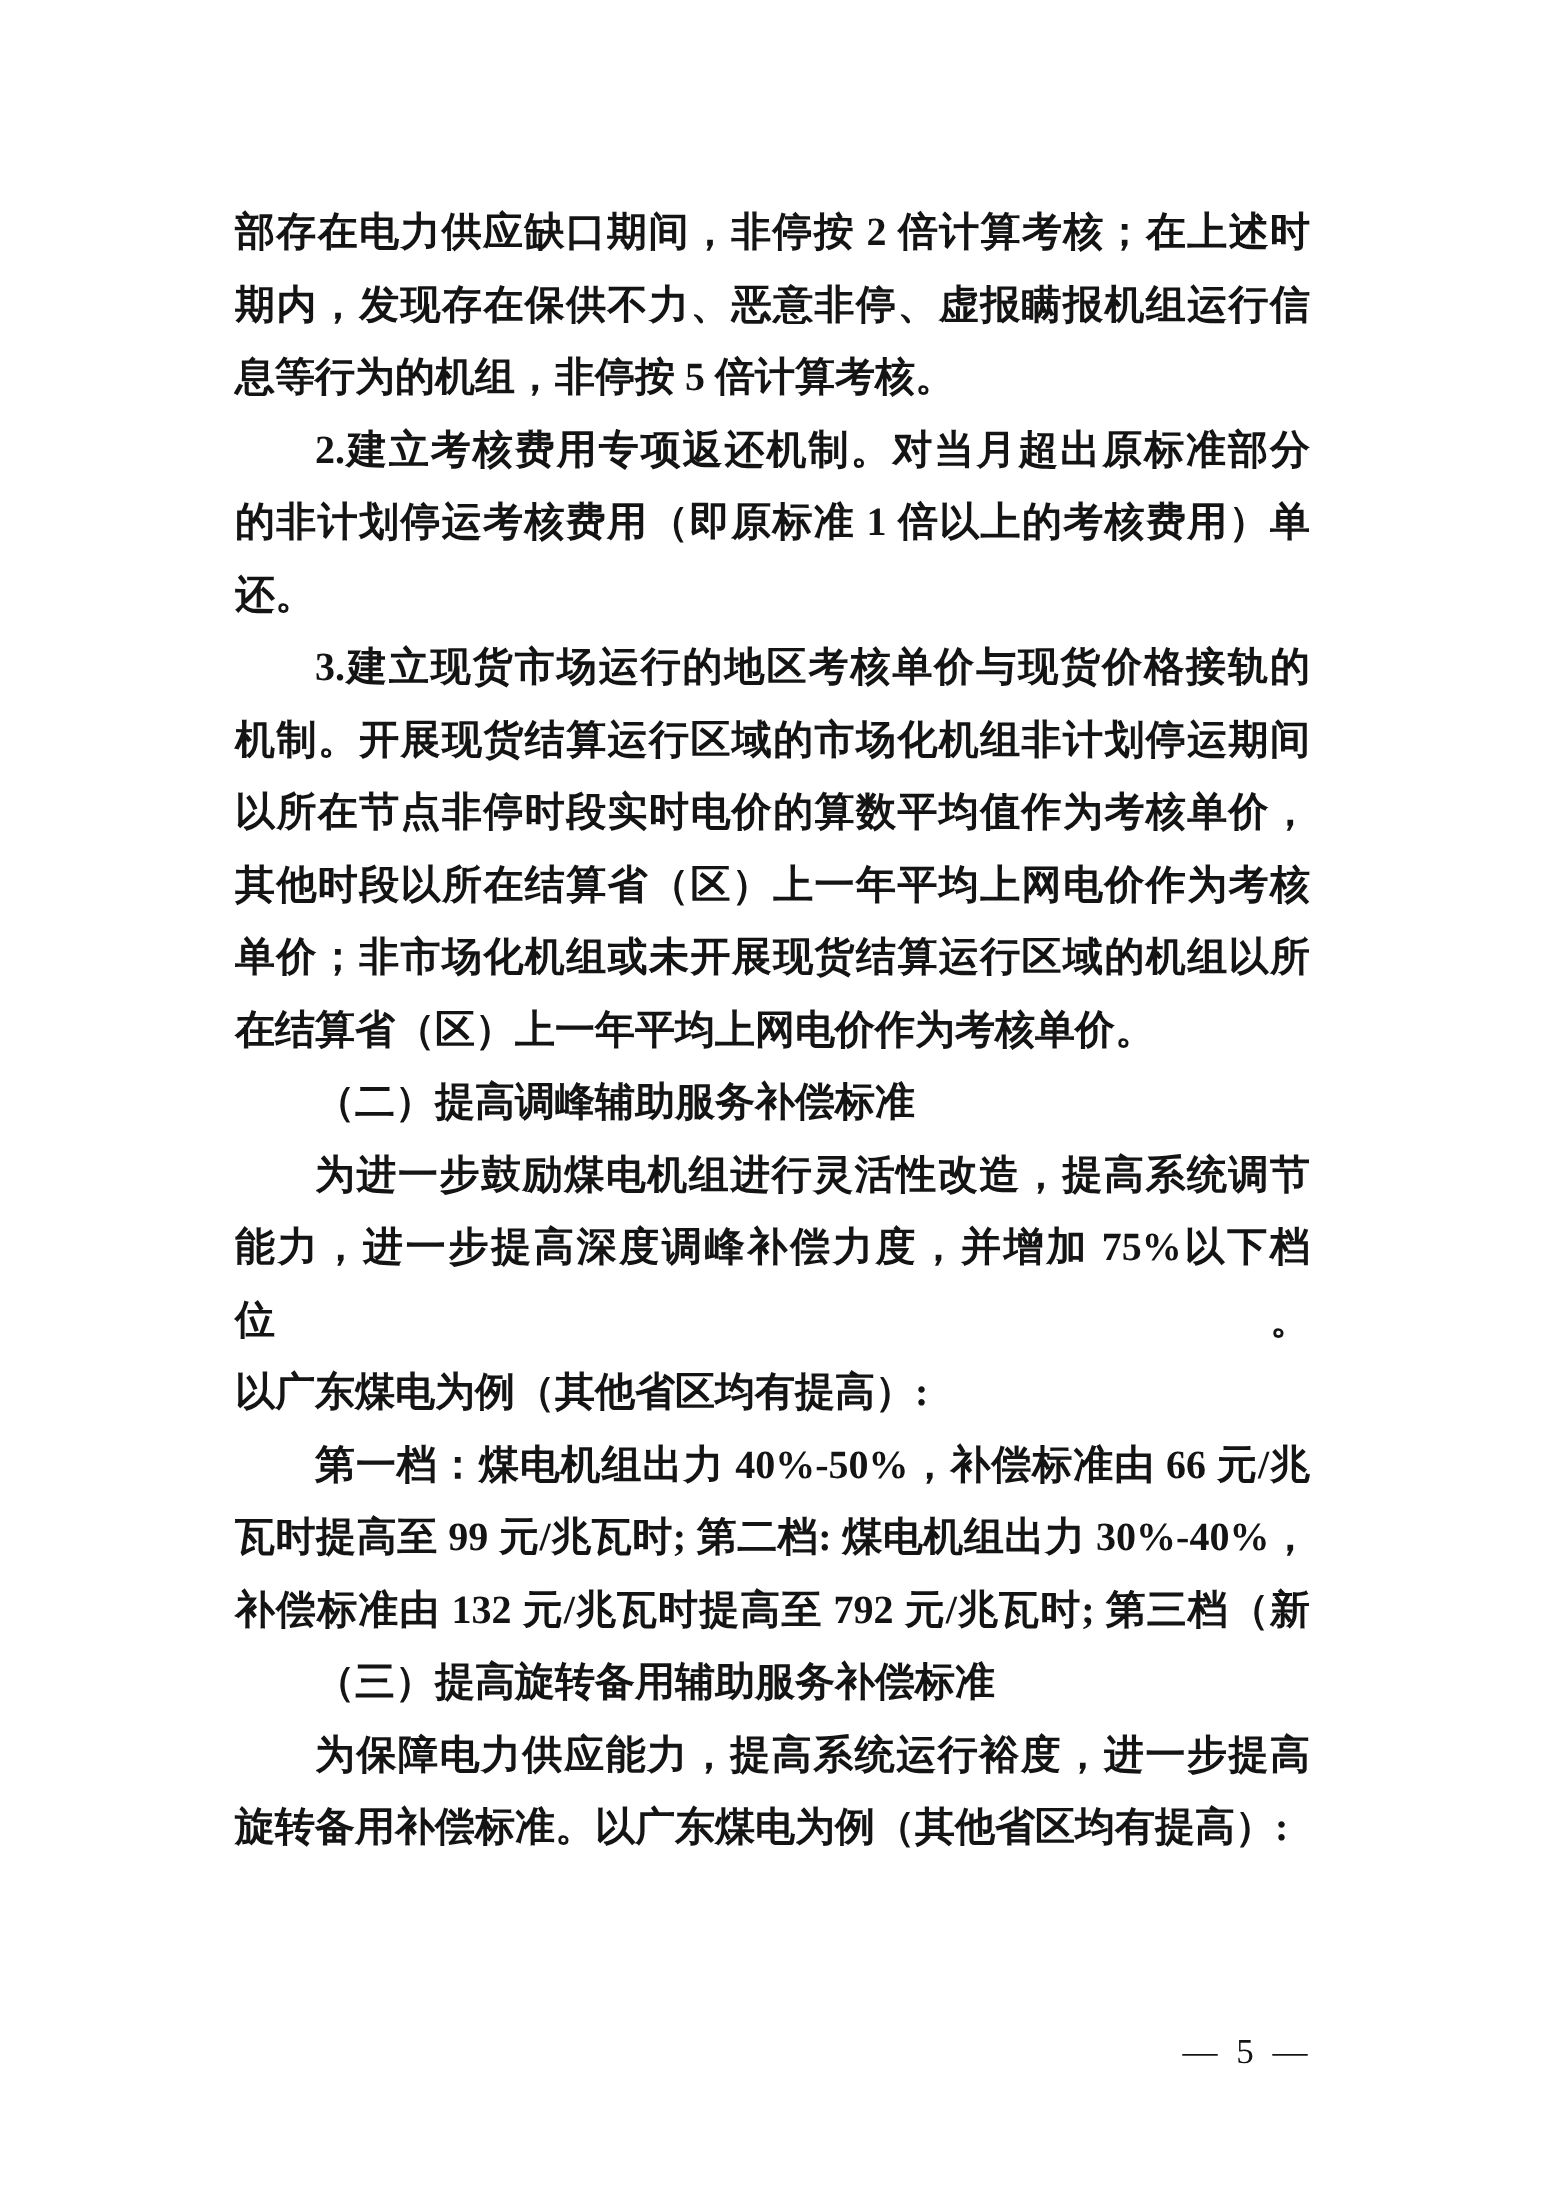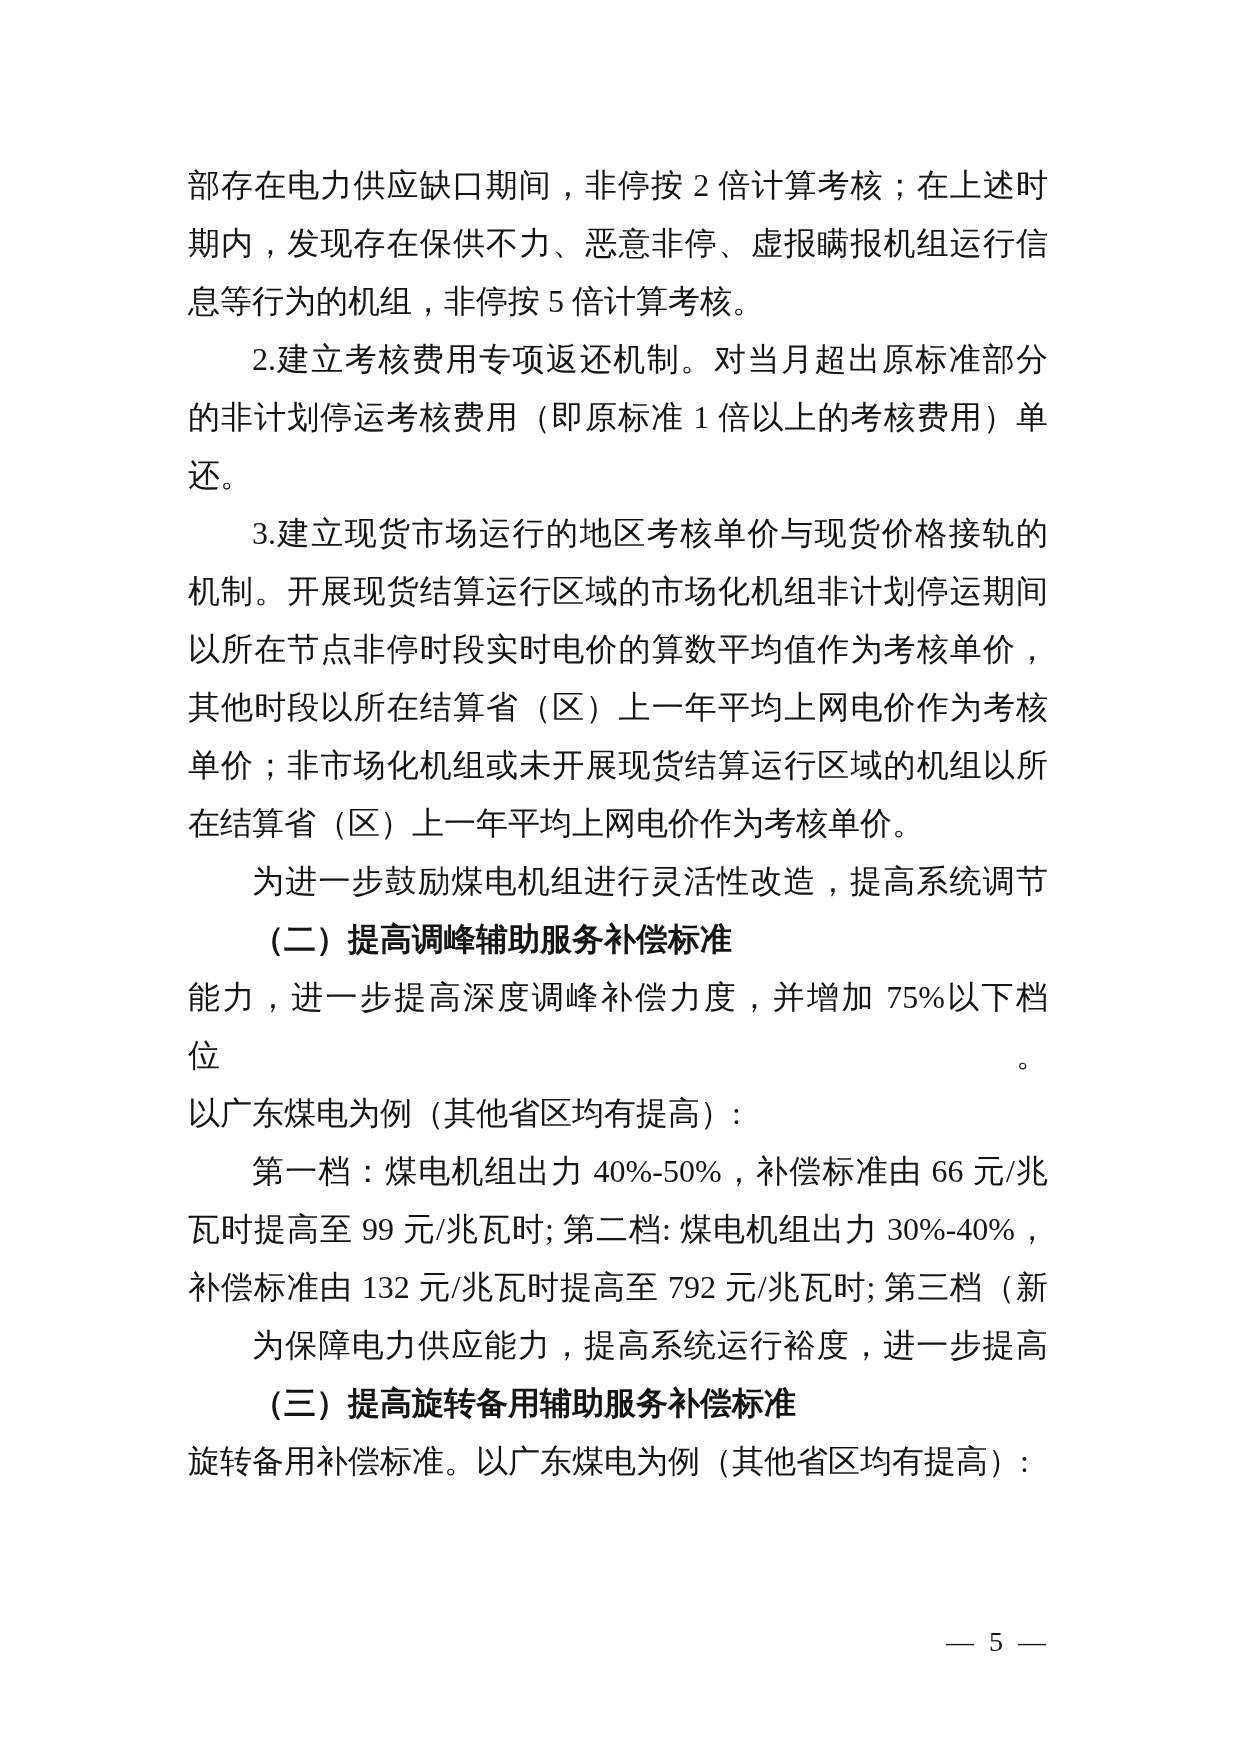--- a/index.html
+++ b/index.html
@@ -21,20 +21,21 @@
     left: 188px;
     top: 156px;
     width: 860px;
     font-size: 32px;
     line-height: 58px;
   }
   .doc-line {
     width: 860px;
     text-align: left;
     white-space: pre-wrap;
+    font-weight: bold;
   }
   .j {
     text-align: justify;
     text-align-last: justify;
   }
   .ind {
     text-indent: 64px;
   }
   .bold {
     font-weight: 700;
@@ -59,25 +60,25 @@
     <div class="doc-line">息等行为的机组，非停按 5 倍计算考核。</div>
     <div class="doc-line j ind">2.建立考核费用专项返还机制。对当月超出原标准部分</div>
     <div class="doc-line j">的非计划停运考核费用（即原标准 1 倍以上的考核费用）单</div>
     <div class="doc-line">还。</div>
     <div class="doc-line j ind">3.建立现货市场运行的地区考核单价与现货价格接轨的</div>
     <div class="doc-line j">机制。开展现货结算运行区域的市场化机组非计划停运期间</div>
     <div class="doc-line j">以所在节点非停时段实时电价的算数平均值作为考核单价，</div>
     <div class="doc-line j">其他时段以所在结算省（区）上一年平均上网电价作为考核</div>
     <div class="doc-line j">单价；非市场化机组或未开展现货结算运行区域的机组以所</div>
     <div class="doc-line">在结算省（区）上一年平均上网电价作为考核单价。</div>
+    <div class="doc-line ind bold">（二）提高调峰辅助服务补偿标准</div>
     <div class="doc-line j ind">为进一步鼓励煤电机组进行灵活性改造，提高系统调节</div>
-    <div class="doc-line ind bold">（二）提高调峰辅助服务补偿标准</div>
     <div class="doc-line j">能力，进一步提高深度调峰补偿力度，并增加 75%以下档位。</div>
     <div class="doc-line">以广东煤电为例（其他省区均有提高）:</div>
     <div class="doc-line j ind">第一档：煤电机组出力 40%-50%，补偿标准由 66 元/兆</div>
     <div class="doc-line j">瓦时提高至 99 元/兆瓦时; 第二档: 煤电机组出力 30%-40%，</div>
     <div class="doc-line j">补偿标准由 132 元/兆瓦时提高至 792 元/兆瓦时; 第三档（新</div>
+    <div class="doc-line ind bold">（三）提高旋转备用辅助服务补偿标准</div>
     <div class="doc-line j ind">为保障电力供应能力，提高系统运行裕度，进一步提高</div>
-    <div class="doc-line ind bold">（三）提高旋转备用辅助服务补偿标准</div>
     <div class="doc-line">旋转备用补偿标准。以广东煤电为例（其他省区均有提高）:</div>
   </div>
   <div class="page-number">— 5 —</div>
 </div>
 
 </body></html>

